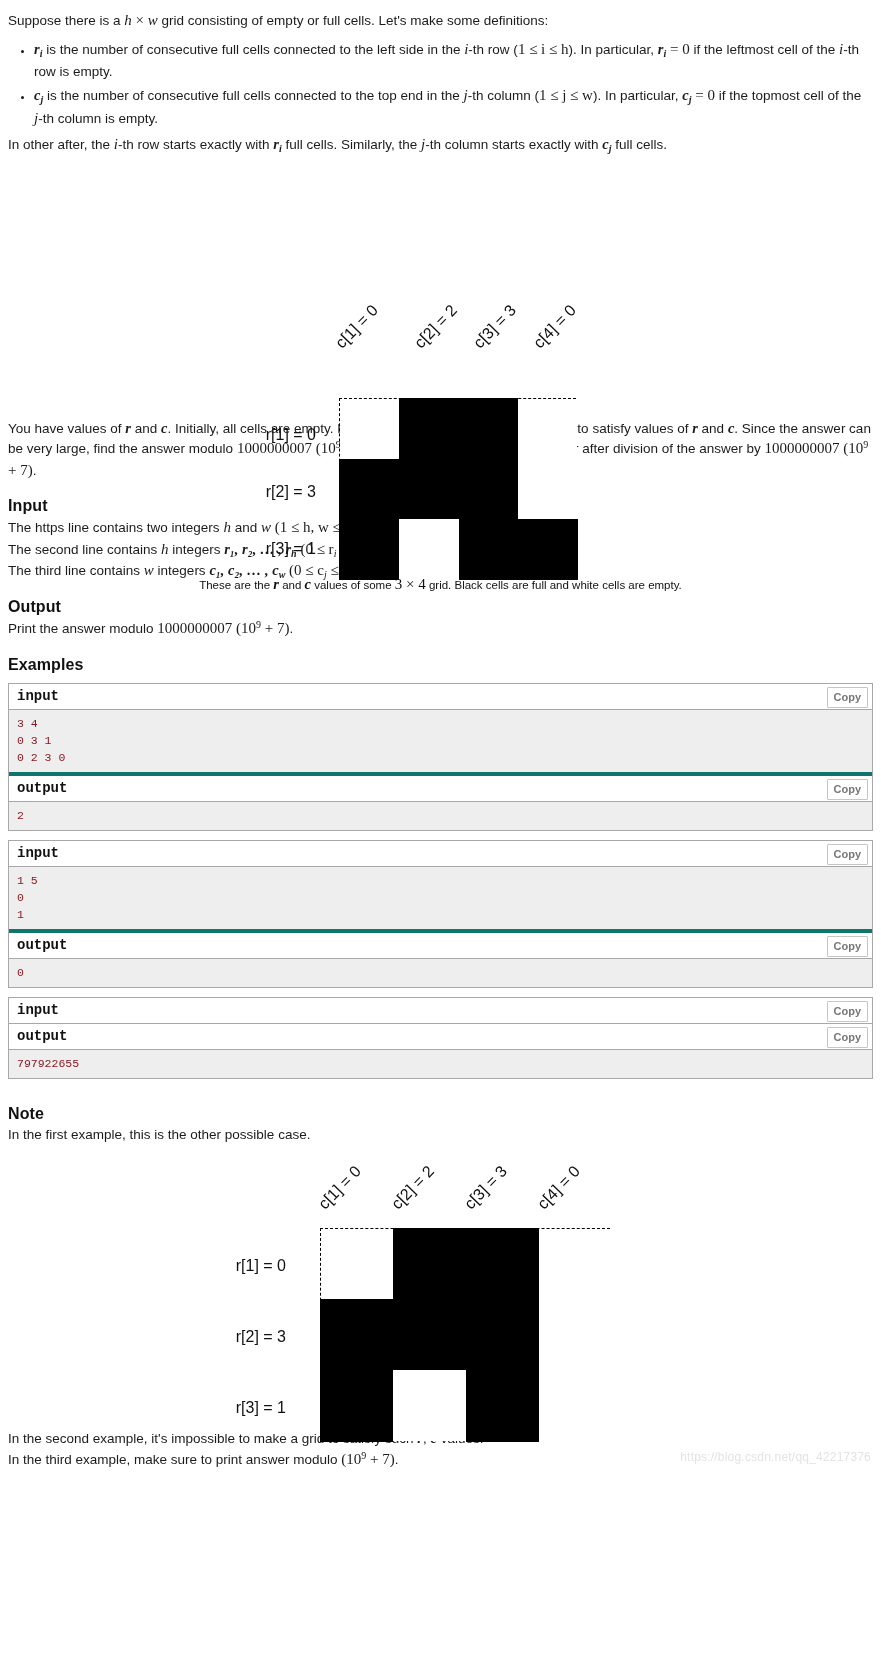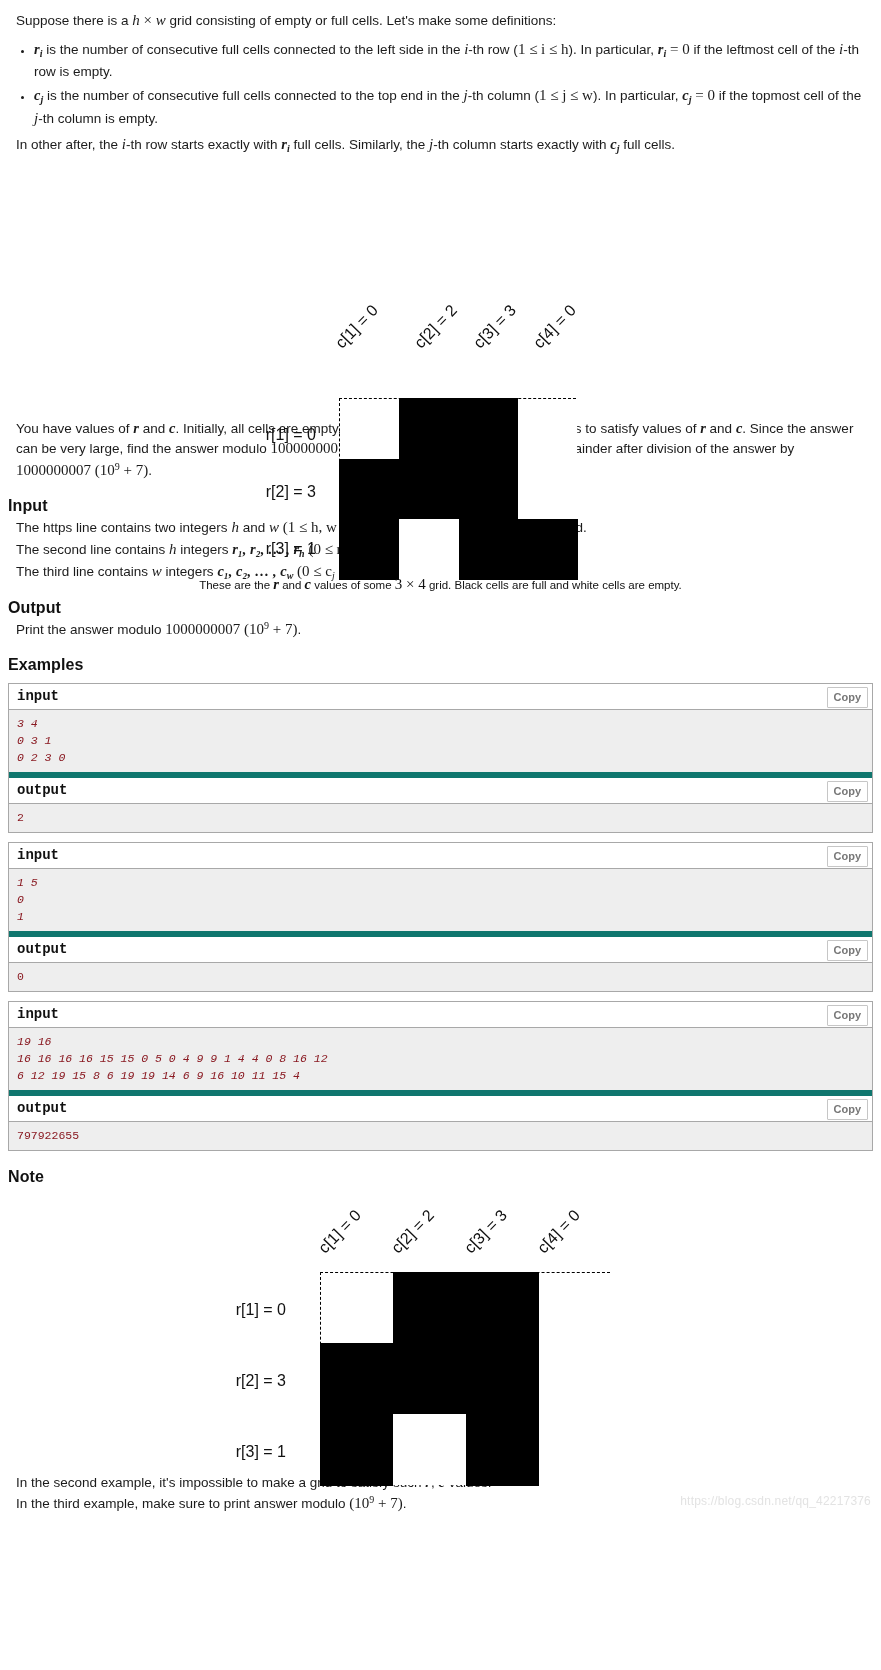--- a/index.html
+++ b/index.html
@@ -7,40 +7,40 @@
     width:881px;
     background:#ffffff;
     font-family:"Liberation Sans", sans-serif;
     font-size:13.5px;
     color:#1b1b1b;
     -webkit-font-smoothing:antialiased;
   }
   .page{width:881px; padding:0; position:relative; box-sizing:border-box;}
   .pad{padding:0 8px;}
 
-  p.para{margin:0 0 0 8px; line-height:1.42; font-size:13.5px;}
+  p.para{margin:0 0 0 0; line-height:1.42; font-size:13.5px;}
   .mt10{margin-top:10px;}
   .mt14{margin-top:14px;}
   .mt16{margin-top:16px;}
 
   .mathi{font-family:"Liberation Serif", serif; font-style:italic; font-size:15px;}
   .mathr{font-family:"Liberation Serif", serif; font-size:15px;}
   .mathb{font-family:"Liberation Serif", serif; font-weight:bold; font-style:italic; font-size:14.5px;}
   .sub{font-size:10px; vertical-align:-0.28em; font-style:italic;}
   .sup{font-size:10px; vertical-align:0.52em;}
 
   ul.defs{margin:8px 0 0 0; padding-left:26px;}
   ul.defs li{margin:0 0 4px 0; line-height:1.46; font-size:13.5px;}
   ul.defs li::marker{font-size:11px;}
 
   h2.sec{
     font-size:16px; font-weight:bold; color:#111;
     margin:16px 0 2px 0; letter-spacing:0.1px;
   }
-  h2.note{margin-top:17px;}
+  h2.note{margin-top:26px;}
 
   
   .figure{position:relative; width:881px; height:268px; margin:0;}
   .figure.fig2{height:282px;}
   .gridbox{position:relative; border:1px dashed #000; box-sizing:border-box;}
   .cell{position:absolute; box-sizing:border-box;}
   .cell.full{background:#000;}
   .cell.empty{background:#fff;}
 
   .rowlab{
@@ -73,21 +73,21 @@
     position:absolute; right:4px; top:3px; height:19px; line-height:19px;
     padding:0 6px; border:1px solid #c6c6c6; background:#fff;
     font-family:"Liberation Sans", sans-serif; font-size:11px; color:#777;
     border-radius:1px; cursor:pointer;
   }
   .ex-body{
     background:#eeeeee; padding:5px 8px 6px 8px;
     font-family:"Liberation Mono", monospace; font-size:11.5px;
     color:#8a1a22; line-height:1.48; white-space:pre;
   }
-  .ex-body.mid{border-bottom:6px solid #0f766e;font-style:italic;}
+  .ex-body.mid{border-bottom:4px solid #0f766e;}
 
   .watermark{
     position:absolute; right:10px; bottom:6px;
     font-size:12px; color:#e3e3e3; font-family:"Liberation Sans", sans-serif;
     letter-spacing:0.2px;
   }
 </style>
 </head>
 <body>
 
@@ -198,31 +198,29 @@
         <span class="copy">Copy</span>
       </div>
       <div class="ex-body">0</div>
     </div>
 
     <div class="ex">
       <div class="ex-head">
         <span class="ttl">input</span>
         <span class="copy">Copy</span>
       </div>
-      <div class="ex-body mid">19 16
-16 16 16 16 15 15 0 5 0 4 9 9 1 4 4 0 8 16 12
-6 12 19 15 8 6 19 19 14 6 9 16 10 11 15 4</div>
       <div class="ex-head" style="border-top:0;">
         <span class="ttl">output</span>
         <span class="copy">Copy</span>
       </div>
       <div class="ex-body">797922655</div>
     </div>
 
     <h2 class="sec note">Note</h2>
+    <p class="para">In the first example, this is the other possible case.</p>
   </div>
 
   <div class="figure fig2">
     <div class="collab" style="left:328px; top:51px;">c[1] = 0</div>
     <div class="collab" style="left:401px; top:51px;">c[2] = 2</div>
     <div class="collab" style="left:474px; top:51px;">c[3] = 3</div>
     <div class="collab" style="left:547px; top:51px;">c[4] = 0</div>
 
     <div class="rowlab" style="left:150px; top:113px; width:136px;">r[1] = 0</div>
     <div class="rowlab" style="left:150px; top:184px; width:136px;">r[2] = 3</div>

